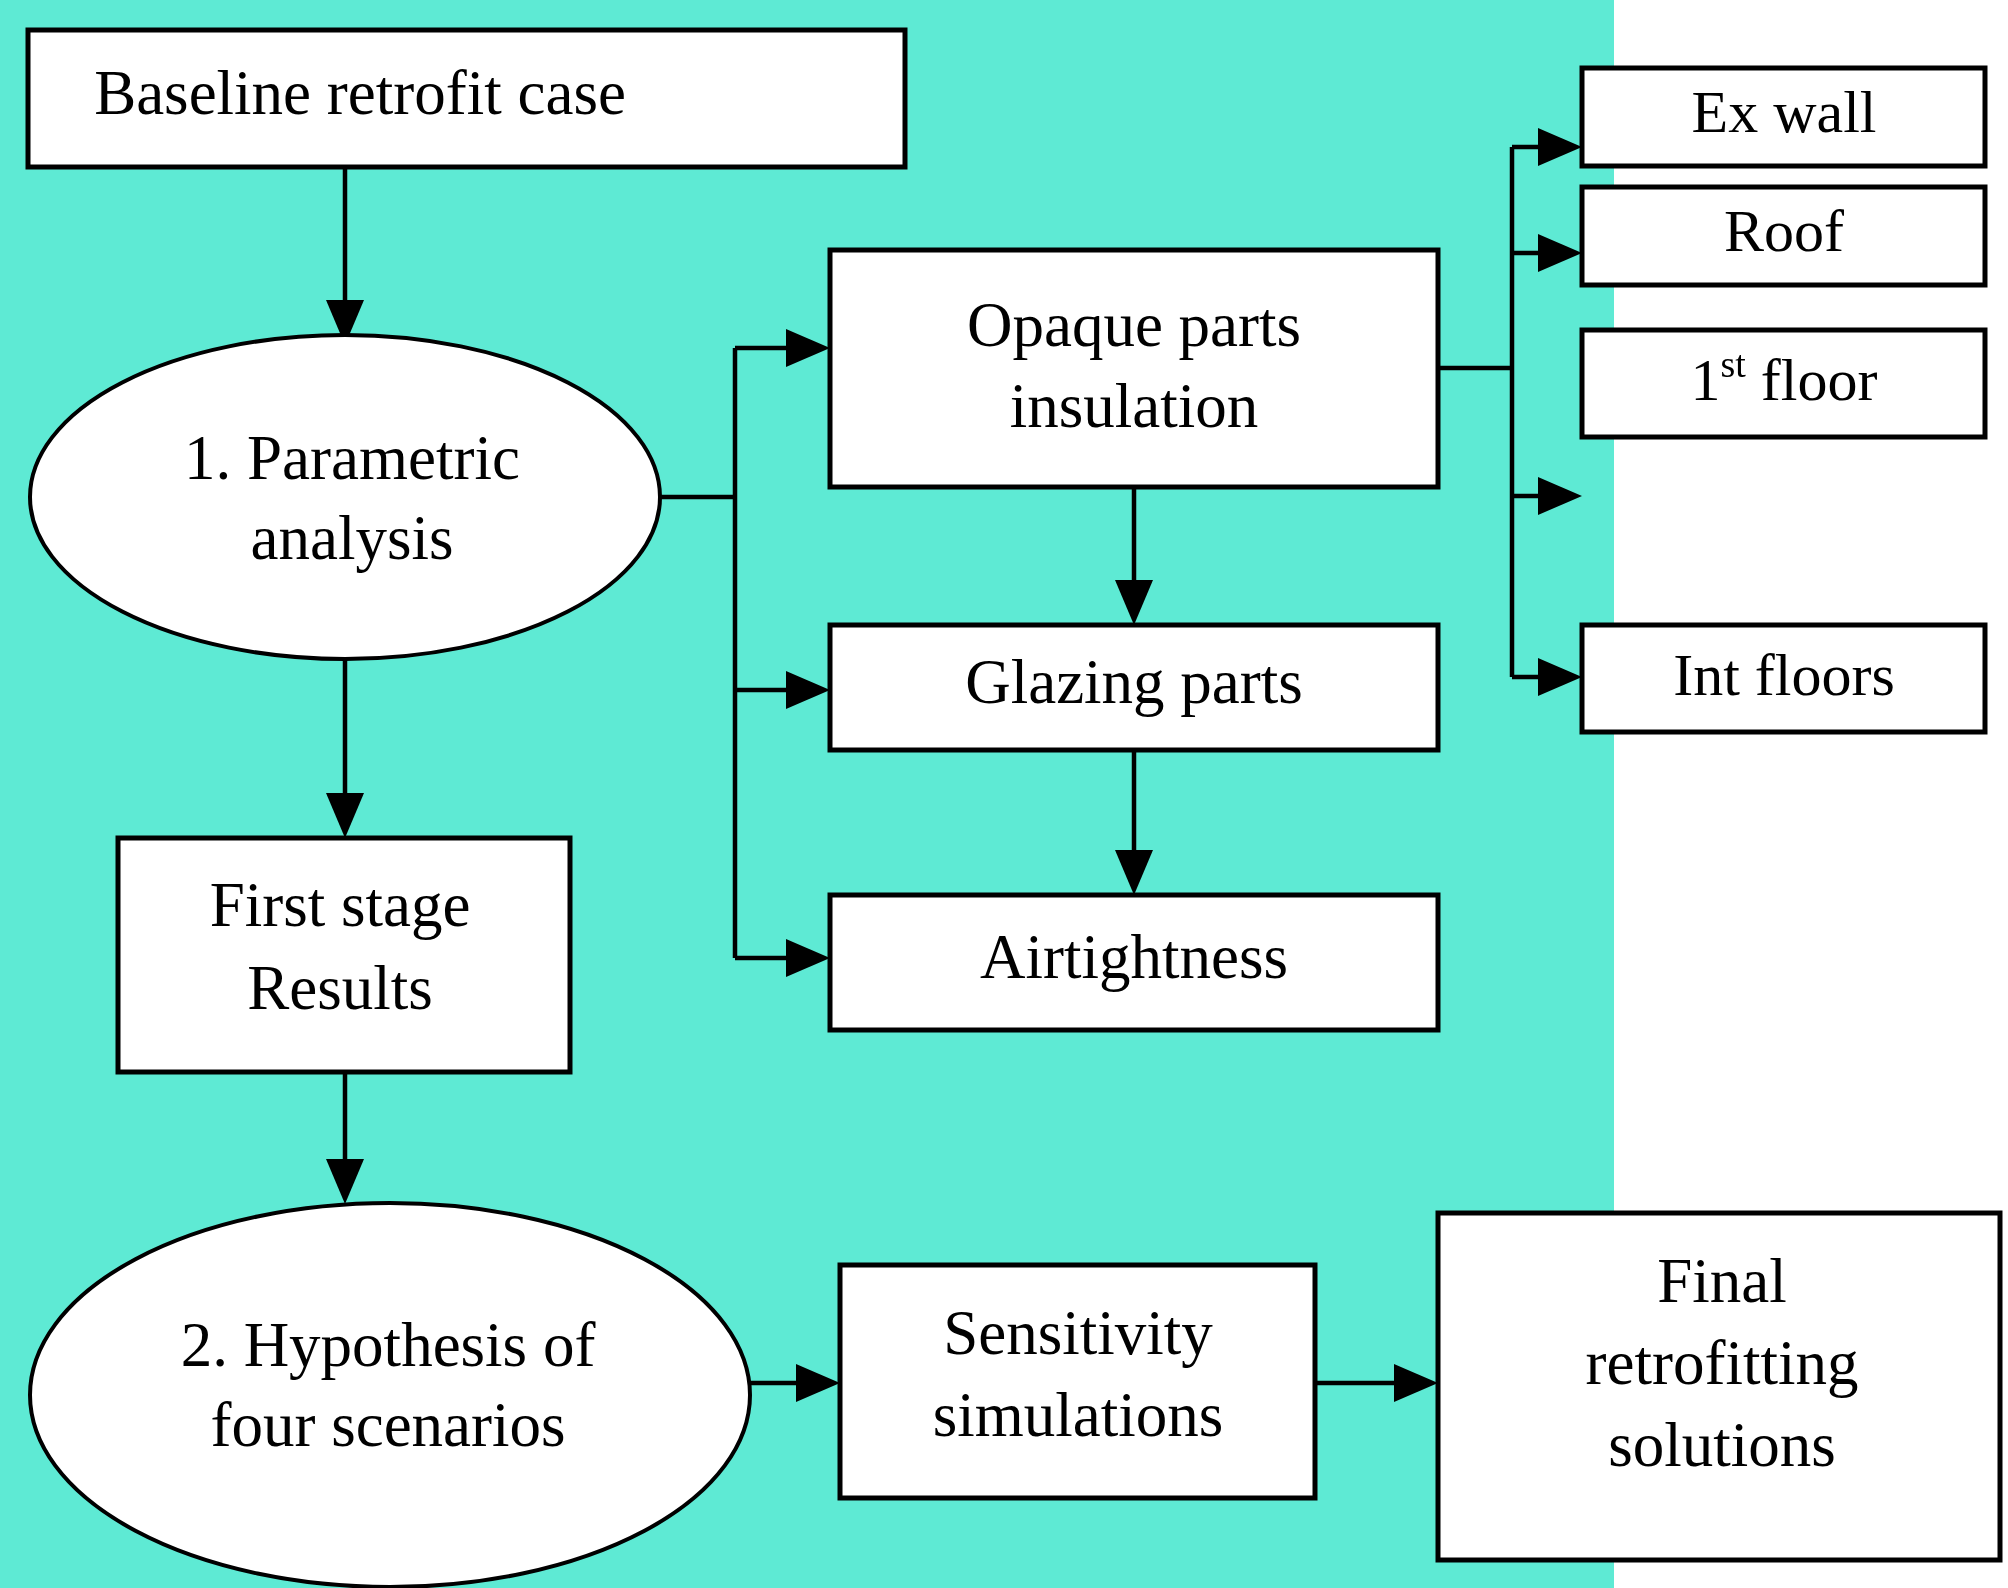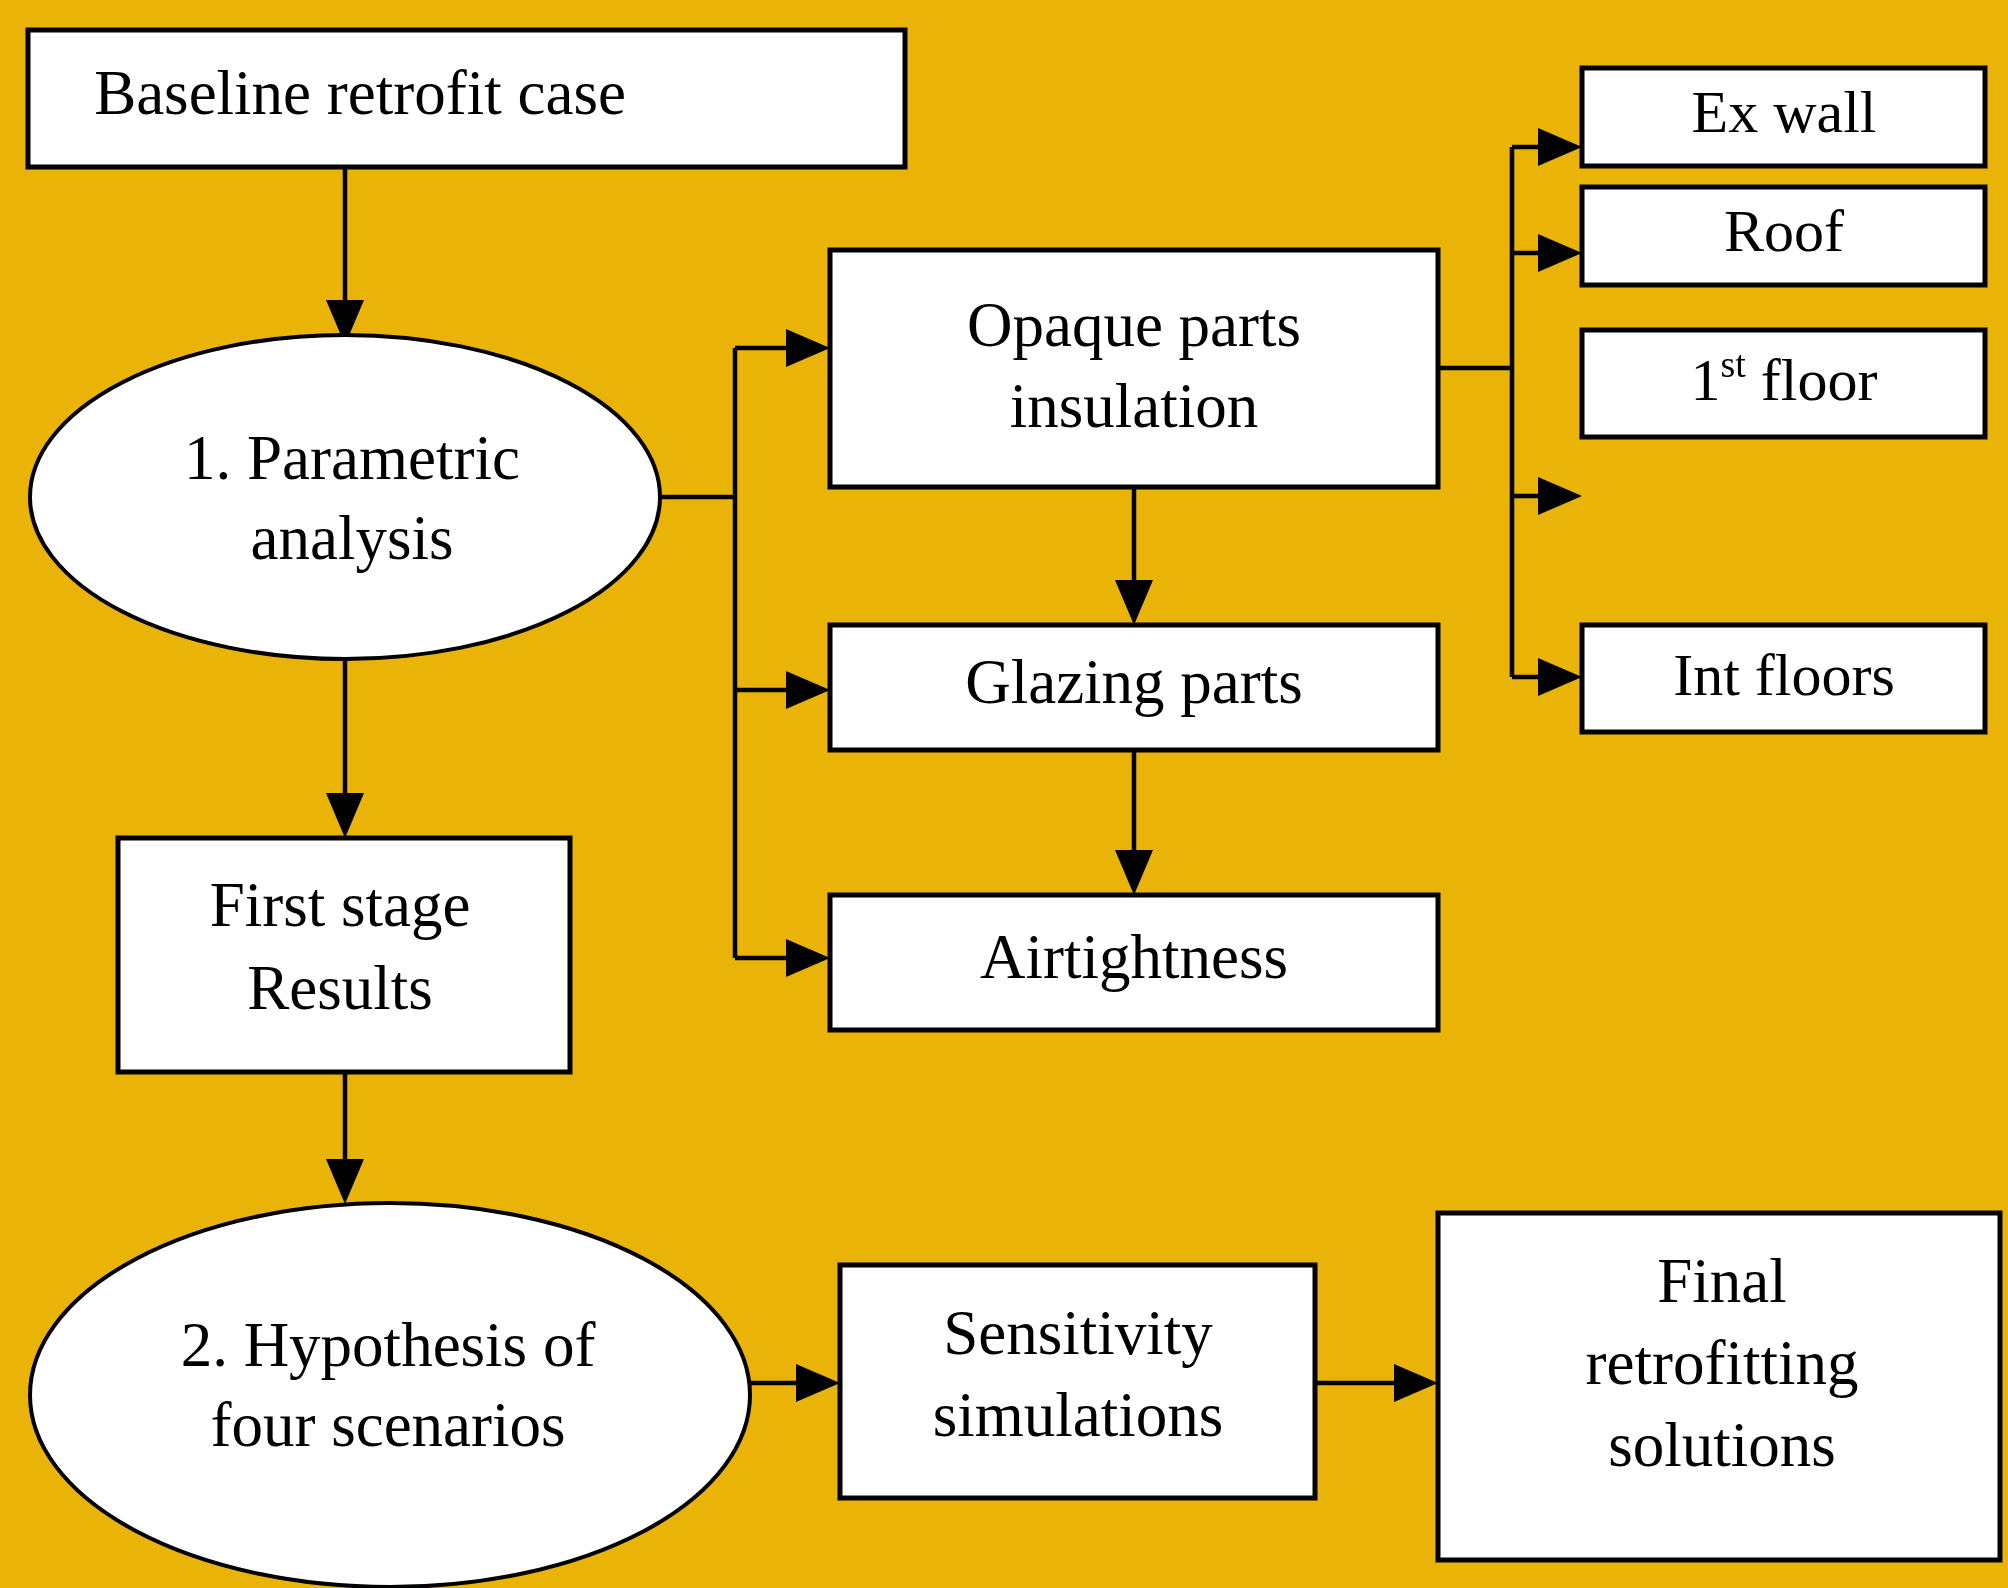--- a/index.html
+++ b/index.html
@@ -9,23 +9,23 @@
     background: #ffffff;
   }
   body {
     width: 2008px;
     height: 1588px;
     font-family: "Liberation Serif", "DejaVu Serif", serif;
     overflow: hidden;
   }
   #flowchart-root {
     position: relative;
-    width: 2008px;
+    width: 1614px;
     height: 1588px;
-    background: #eab308;
+    background: #5eead4;
   }
   svg.diagram {
     display: block;
     width: 2008px;
     height: 1588px;
   }
   .node-shape {
     fill: #ffffff;
     stroke: #000000;
   }

